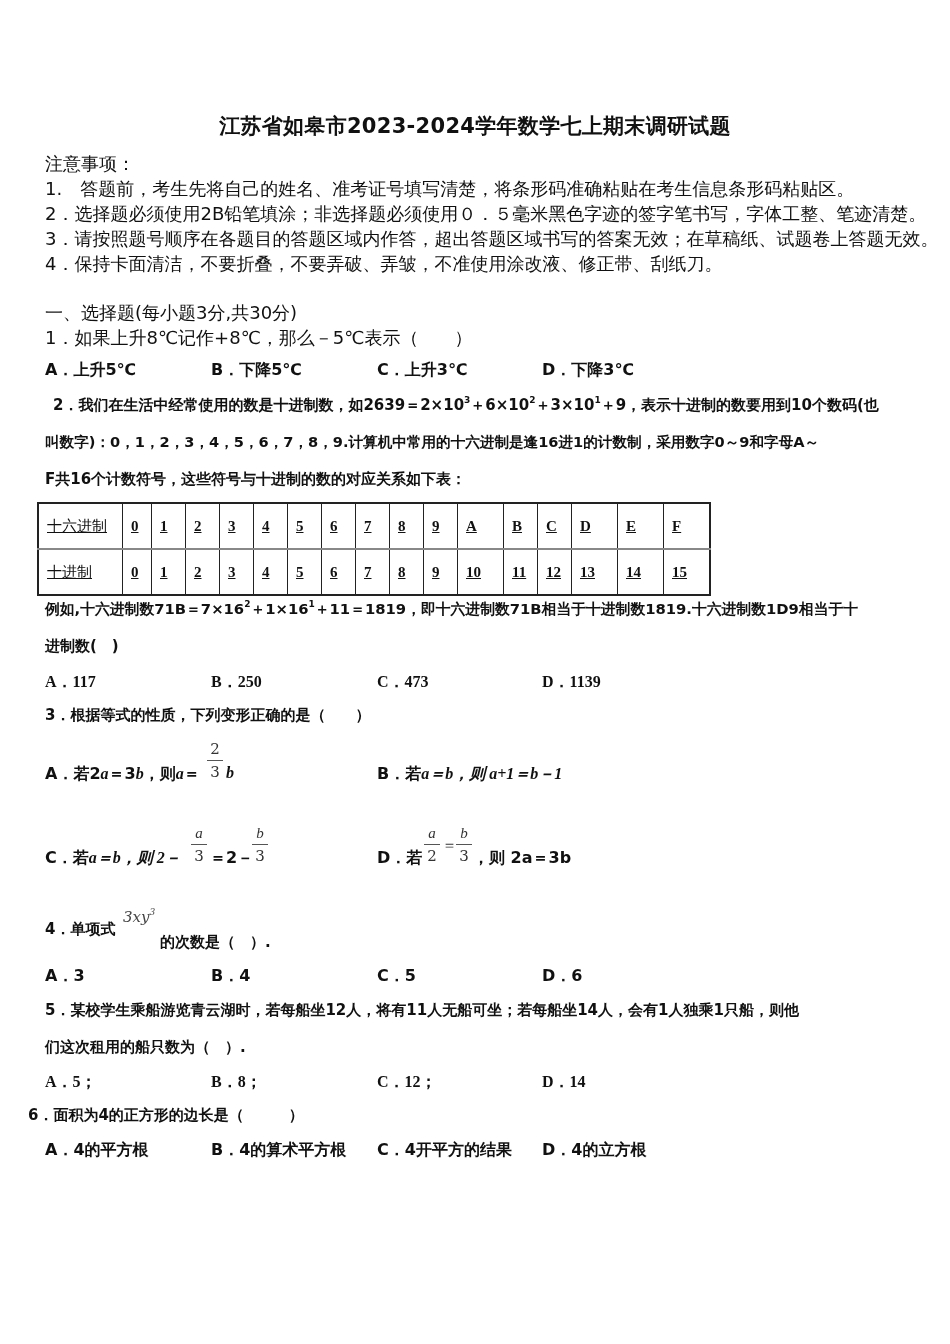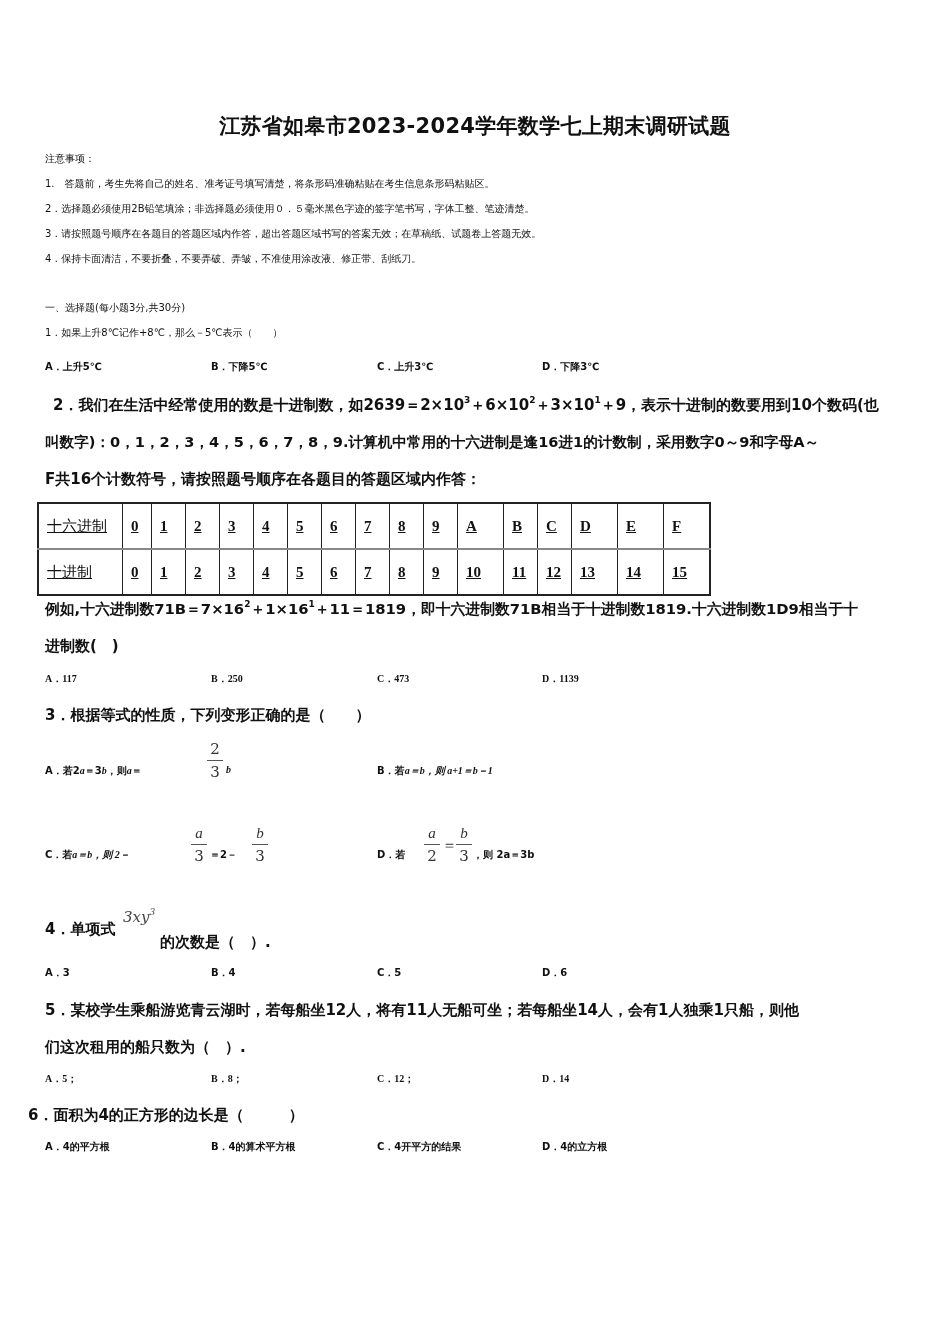--- a/index.html
+++ b/index.html
@@ -1,23 +1,23 @@
 <!DOCTYPE html>
 <html><head>
 <meta charset="utf-8">
 <style>
   html, body { margin:0; padding:0; background:#ffffff; }
   body { width:950px; height:1344px; position:relative; overflow:hidden;
          font-family:"DejaVu Sans", sans-serif; color:#111; }
   .abs { position:absolute; white-space:nowrap; }
   .title { top:112px; left:0; width:950px; text-align:center; font-size:21px; font-weight:bold; letter-spacing:0.3px; }
-  .note { font-size:10px; }
+  .note { font-size:18px; }
   .q { font-size:15px; font-weight:bold; }
   .serif { font-family:"Liberation Serif", serif; }
-  .opt { font-size:10px; font-weight:bold; }
+  .opt { font-size:16px; font-weight:bold; }
   sup { font-size:9px; vertical-align:7px; line-height:0; }
   table.hex { position:absolute; left:37px; top:502px; border-collapse:collapse; border:2px solid #222; }
   table.hex td { border:1px solid #222; height:44px; padding:0 0 0 8px; font-family:"Liberation Serif", serif; font-weight:bold; font-size:15px; text-align:left; vertical-align:middle;text-decoration:underline; }
   table.hex td.head { font-family:"DejaVu Sans", sans-serif; font-weight:normal; font-size:15px; width:75px; }
   table.hex tr.r1 td { border-bottom:2px solid #888; }
   .frac { position:absolute; text-align:center; font-family:"DejaVu Serif", serif; color:#333; font-size:15px; font-weight:normal; }
   .frac .num { display:block; line-height:18px; }
   .frac .bar { display:block; height:1px; background:#555; margin:2px 0; }
   .frac .den { display:block; line-height:18px; }
   .it { font-style:italic; font-family:"Liberation Serif", serif; }
@@ -44,21 +44,21 @@
   <div class="abs opt" style="left:211px;top:360px;">B．下降5℃</div>
   <div class="abs opt" style="left:377px;top:360px;">C．上升3℃</div>
   <div class="abs opt" style="left:542px;top:360px;">D．下降3℃</div>
 </div>
 
 <div>
   <div class="abs q" style="left:45px;top:396px;margin-left:8px;">
     <span>2．我们在生活中经常使用的数是十进制数，如2639＝2×10</span><sup>3</sup><span>＋6×10</span><sup>2</sup><span>＋3×10</span><sup>1</sup><span>＋9，表示十进制的数要用到10个数码(也</span>
   </div>
   <div class="abs q" style="left:45px;top:433px;font-size:14.6px;">叫数字)：0，1，2，3，4，5，6，7，8，9.计算机中常用的十六进制是逢16进1的计数制，采用数字0～9和字母A～</div>
-  <div class="abs q" style="left:45px;top:470px;">F共16个计数符号，请按照题号顺序在各题目的答题区域内作答：</div>
+  <div class="abs q" style="left:45px;top:470px;">F共16个计数符号，这些符号与十进制的数的对应关系如下表：</div>
 
   <table class="hex">
     <tbody>
         <tr class="r1">
       <td class="head">十六进制</td>
       <td style="width:20px">0</td>
       <td style="width:25px">1</td>
       <td style="width:25px">2</td>
       <td style="width:25px">3</td>
       <td style="width:25px">4</td>

